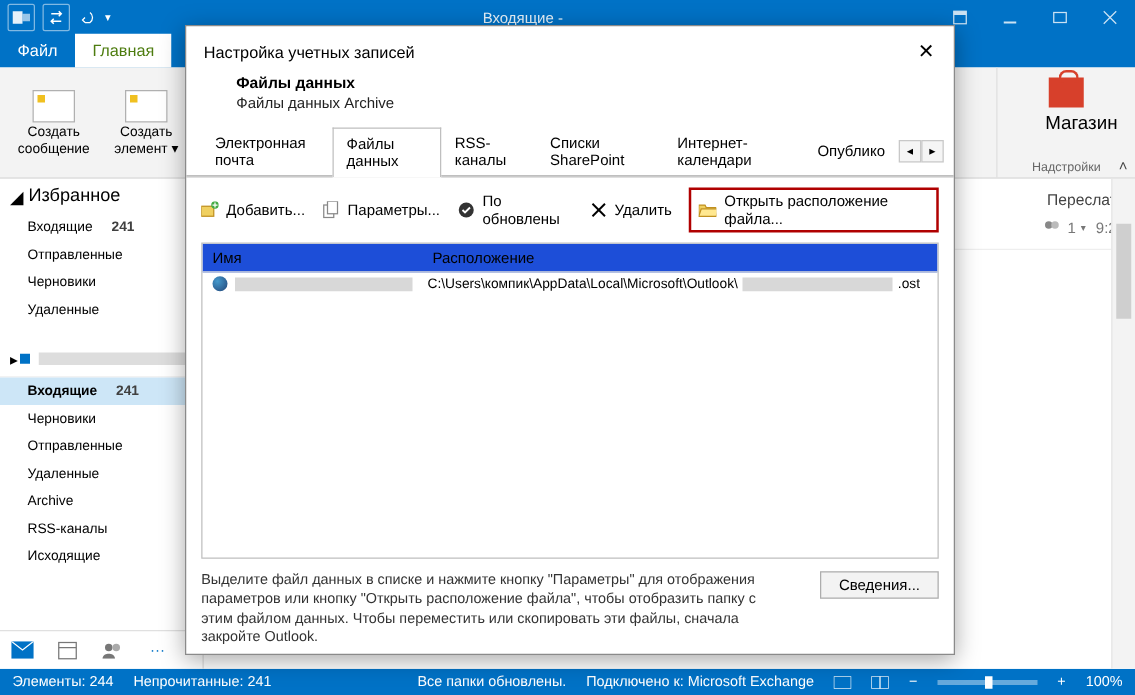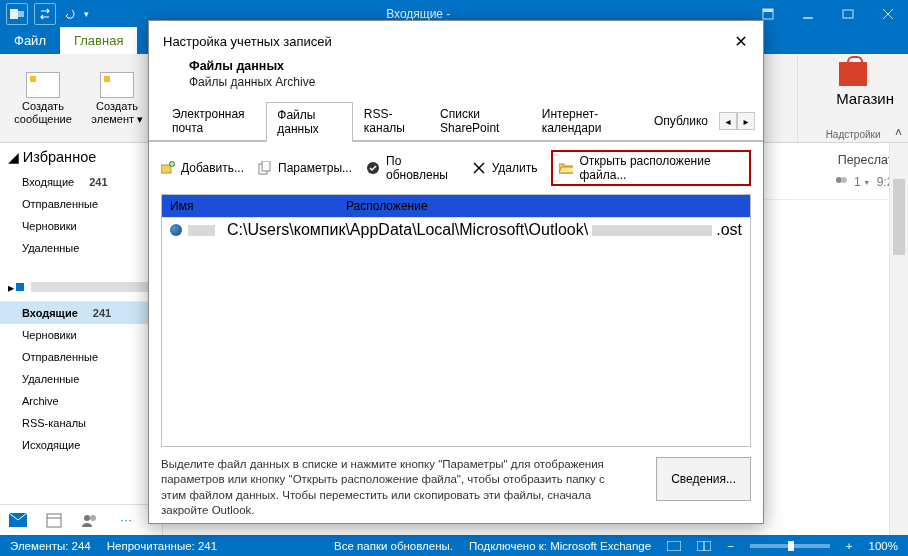--- a/index.html
+++ b/index.html
@@ -84,30 +84,30 @@
 
   .dlg-toolbar { display:flex; align-items:center; gap:14px; padding: 8px 12px; }
   .dtb { display:flex; align-items:center; gap:6px; font-size:12px; }
   .dtb.highlight { border:2px solid #b00000; padding:2px 6px; }
   .icn { width:14px; height:14px; display:inline-flex; align-items:center; justify-content:center; }
 
   .grid { flex:1; margin: 0 12px; border:1px solid #bfbfbf; overflow:hidden; display:flex; flex-direction:column; }
   .ghead { display:flex; background:#1d4ed8; border-bottom:1px solid #dcdcdc; font-size:12px; }
   .ghead .gh1 { width:160px; padding:4px 8px; }
   .ghead .gh2 { flex:1; padding:4px 8px; }
-  .grow { display:flex; font-size:16px; padding:3px 8px; align-items:center;gap:12px; }
+  .grow { display:flex; font-size:11px; padding:3px 8px; align-items:center;gap:12px; }
   .grow .c1 { width:160px; display:flex; align-items:center; gap:6px; }
   .grow .c1 .redact { flex:1; height:11px; background:#d8d8d8; }
   .grow .c2 { flex:1; display:flex; align-items:center; gap:4px; }
   .grow .c2 .redact { width:120px; height:11px; background:#d8d8d8; }
   .globe { width:12px; height:12px; border-radius:50%; background: radial-gradient(circle at 4px 4px, #49c, #247); }
 
   .help-area { display:flex; gap:12px; padding:10px 12px 4px 12px; align-items:flex-start; }
   .help-text { flex:1; font-size:11.5px; color:#333; line-height:1.35; }
-  .details-btn { padding: 14px 14px; font-size:12px; border:1px solid #adadad; background:#f3f3f3;margin-left:26px; }
+  .details-btn { padding: 3px 14px; font-size:12px; border:1px solid #adadad; background:#f3f3f3;margin-left:26px; }
 
   .dlg-footer { display:flex; justify-content:flex-end; padding: 10px 12px 12px; }
   .close-btn { padding: 3px 18px; font-size:12px; border:1px solid #adadad; background:#f3f3f3; }
 
   
   svg { display:block; }
 </style>
 </head>
 <body>
 

